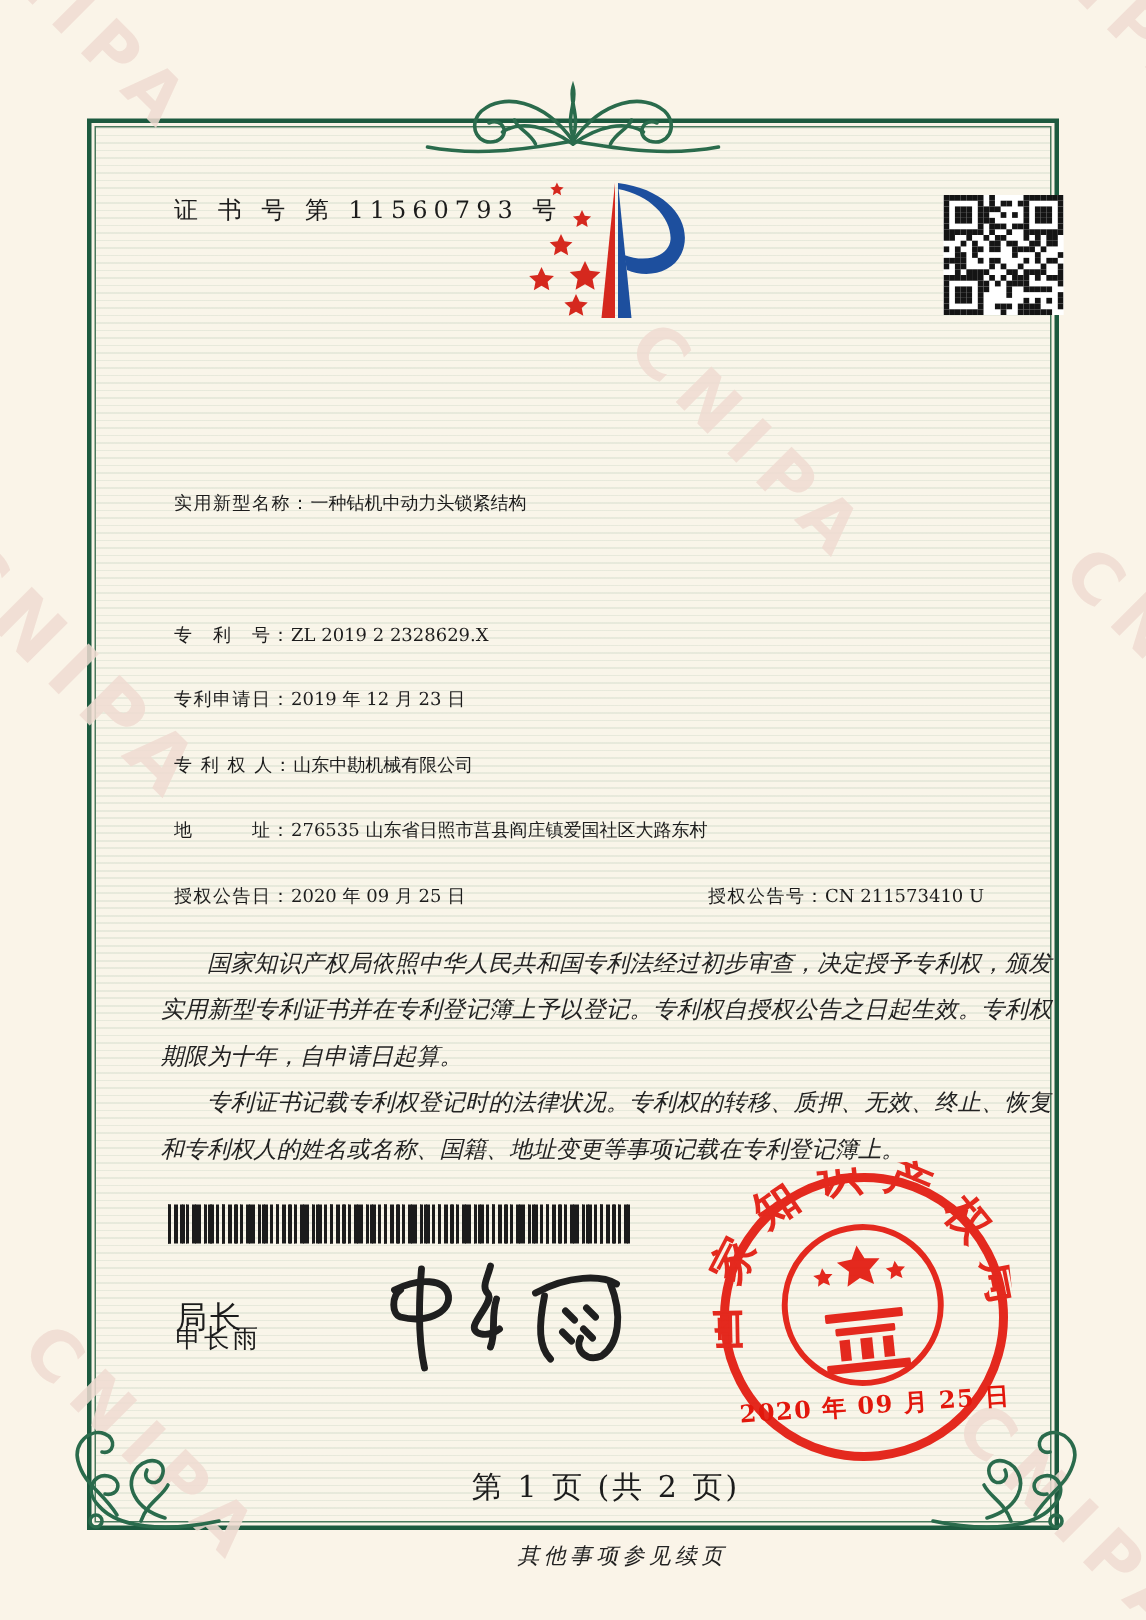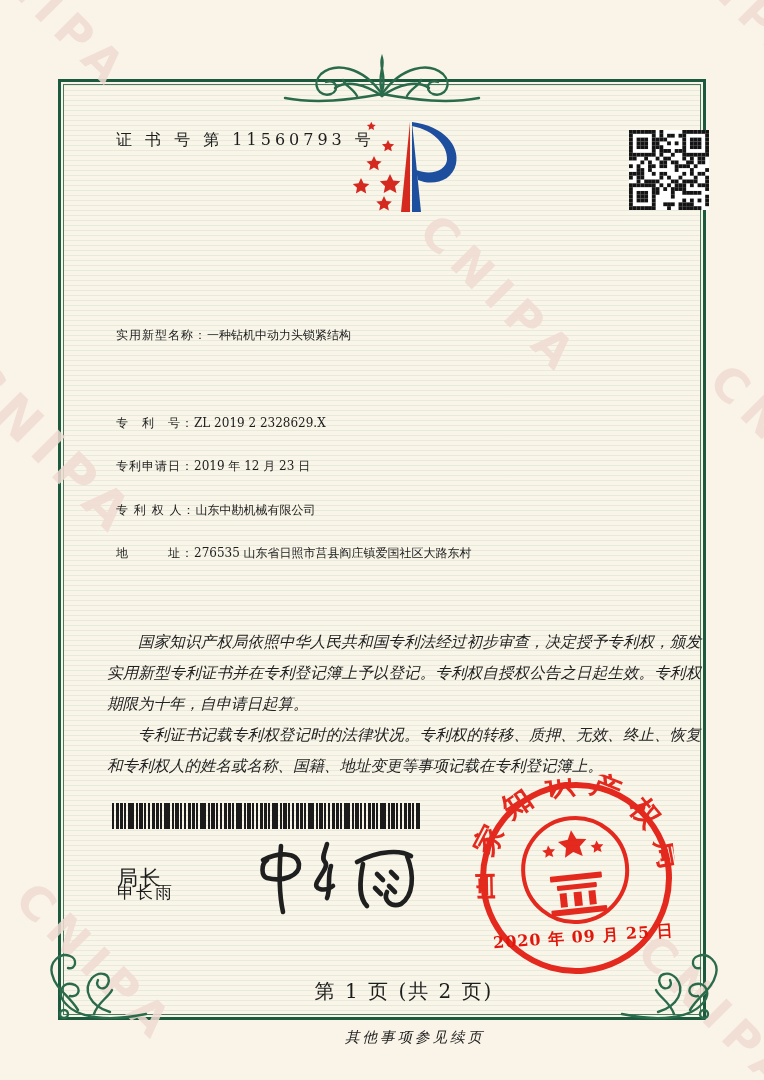--- a/index.html
+++ b/index.html
@@ -368,20 +368,26 @@
   </div>
   <div class="abs field f3">
     <span class="lab">专利申请日：</span><span>2019 年 12 月 23 日</span>
   </div>
   <div class="abs field f4">
     <span class="lab">专 利 权 人：</span><span>山东中勘机械有限公司</span>
   </div>
   <div class="abs field f5">
     <span class="lab">地　　　址：</span><span>276535 山东省日照市莒县阎庄镇爱国社区大路东村</span>
   </div>
+  <div class="abs field f6">
+    <span class="lab">授权公告日：</span><span>2020 年 09 月 25 日</span>
+    <span class="grant-right">
+      <span class="lab">授权公告号：</span><span>CN 211573410 U</span>
+    </span>
+  </div>
 
   <div class="abs paras">
     <p>国家知识产权局依照中华人民共和国专利法经过初步审查，决定授予专利权，颁发实用新型专利证书并在专利登记簿上予以登记。专利权自授权公告之日起生效。专利权期限为十年，自申请日起算。</p>
     <p>专利证书记载专利权登记时的法律状况。专利权的转移、质押、无效、终止、恢复和专利权人的姓名或名称、国籍、地址变更等事项记载在专利登记簿上。</p>
   </div>
 
   <div class="abs barcode"></div>
 
   <div class="abs sig-title">局长</div>
   <div class="abs sig-name">申长雨</div>

